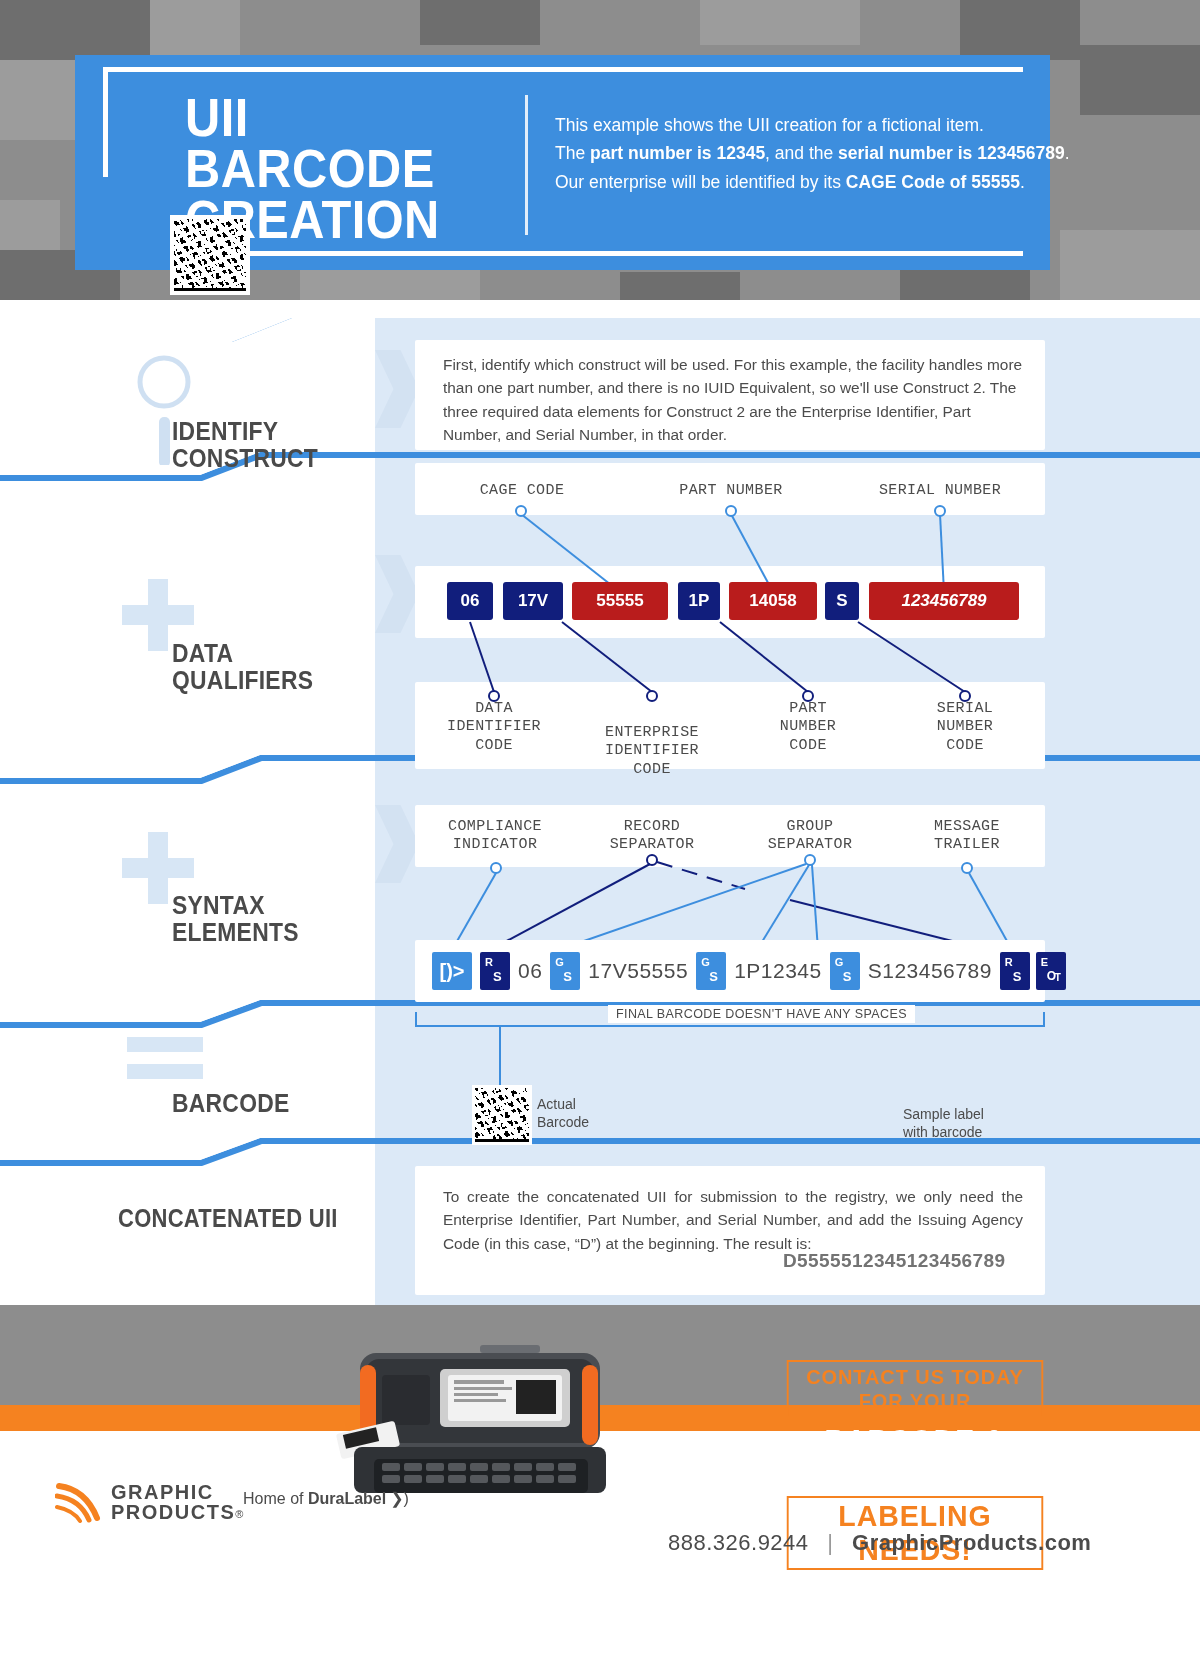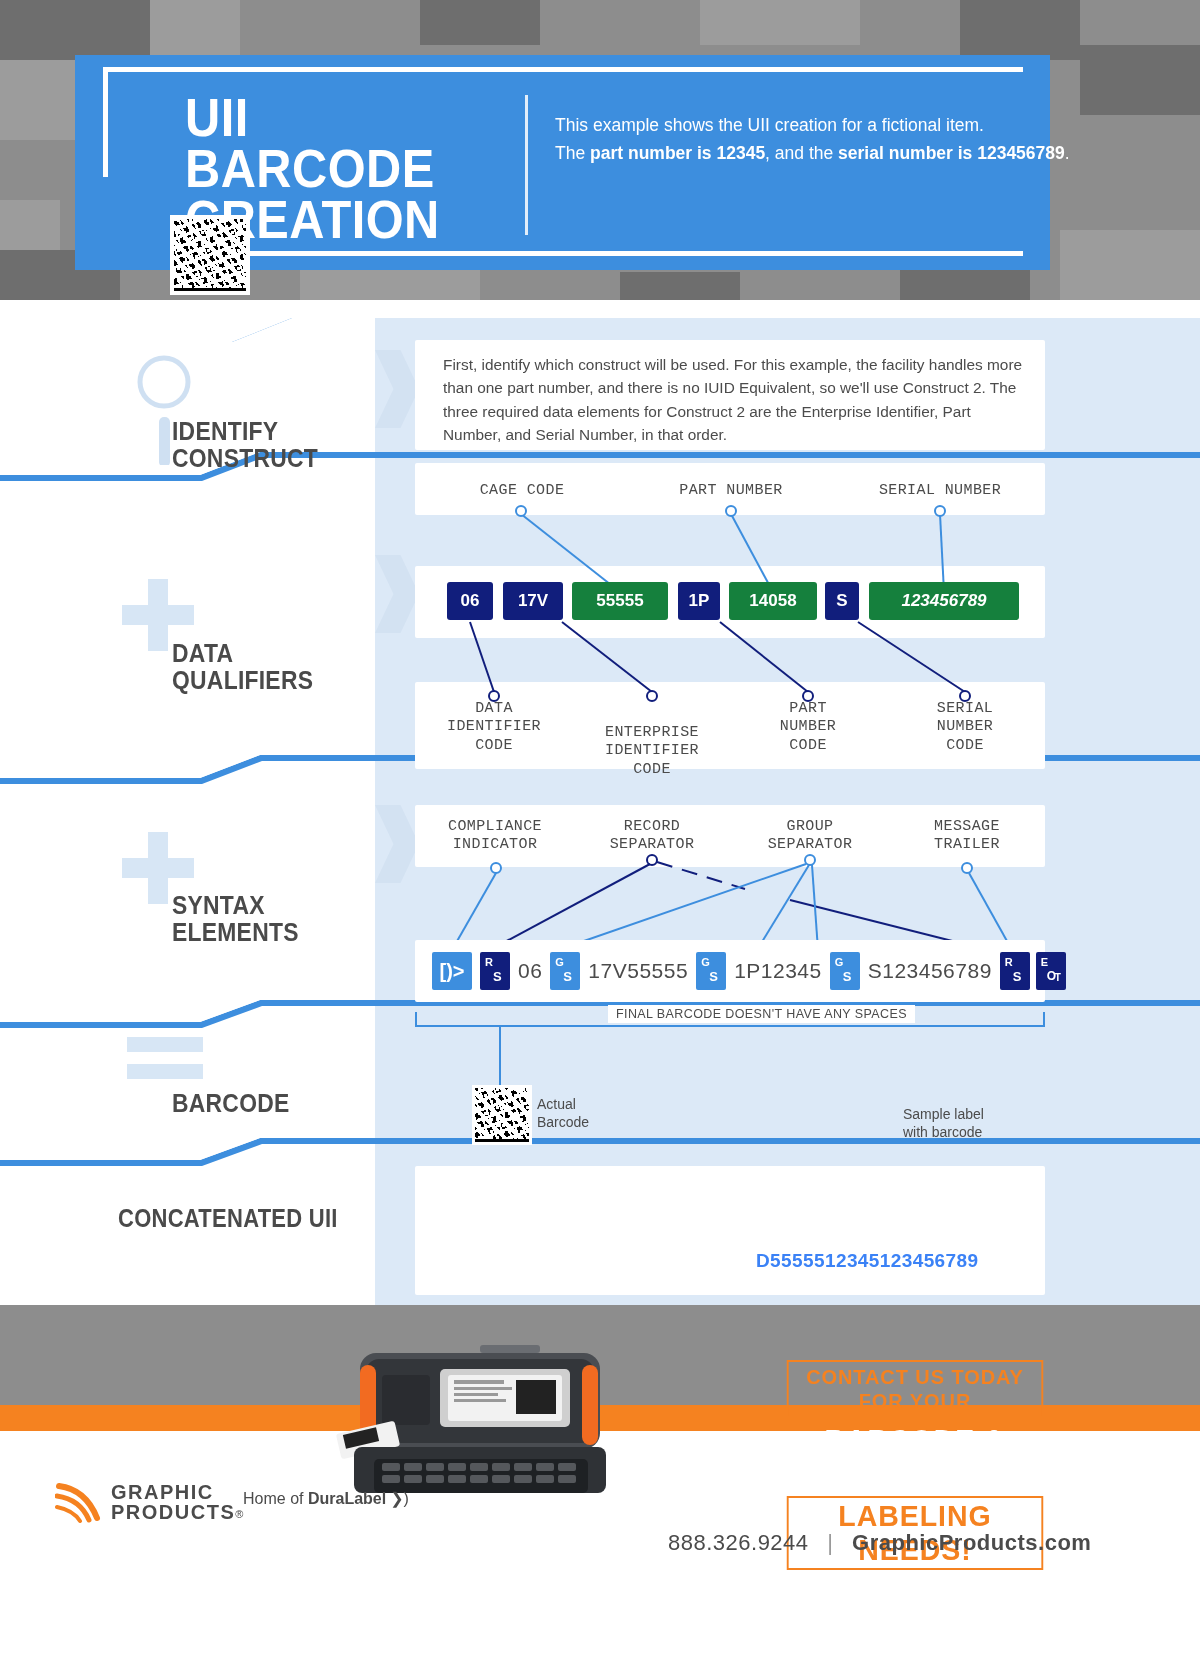--- a/index.html
+++ b/index.html
@@ -117,21 +117,21 @@
   }
 
   
   .qbox {
     position:absolute; height:38px; border-radius:3px;
     color:#ffffff; font-size:17px; font-weight:bold;
     display:flex; align-items:center; justify-content:center;
     font-family:"Liberation Sans", sans-serif;
   }
   .qbox.dark { background:#111e7c; }
-  .qbox.light { background:#15803d; }
+  .qbox.light { background:#b91c1c; }
 
   
   .cap {
     position:absolute; color:#4b4b4b; font-size:15px; line-height:1.22;
     text-align:center; letter-spacing:0.4px;
     font-family:Liberation Mono, monospace;
   }
 
   svg.overlay { position:absolute; left:0; top:0; pointer-events:none; }
 
@@ -159,21 +159,21 @@
   .smplabel {
     position:absolute; background:#ffffff; border:2px solid #3a3a3a;
     padding:7px 9px;
   }
   .smplabel .ln { font-size:12.5px; color:#111; line-height:1.28; font-weight:bold; }
   .smplabel .uid { position:absolute; right:9px; top:4px; font-size:12.5px; font-weight:bold; color:#111; }
 
   .smcap { position:absolute; color:#4b4b4b; font-size:14px; line-height:1.3; }
 
   .concat-result {
-    position:absolute; color:#3b82f6; font-size:19px; font-weight:bold; letter-spacing:0.4px;
+    position:absolute; color:#737373; font-size:19px; font-weight:bold; letter-spacing:0.4px;margin-left:27px;
   }
 
   
   .footer {
     position:absolute; left:0; top:1305px; width:1200px; height:375px; background:#ffffff;
   }
   .footer .greyband {
     position:absolute; left:0; top:0; width:1200px; height:100px; background:#8d8d8d;
   }
   .footer .orangeband {
@@ -246,20 +246,23 @@
       <div class="dmx"></div>
     </div>
 
   <div class="divider"></div>
 
   <div class="hdrtext">
     <div>This example shows the UII creation for a fictional item.</div>
     <div>
       <span>The </span><b>part number is 12345</b><span>, and the </span><b>serial number is 123456789</b><span>.</span>
     </div>
+    <div>
+      <span>Our enterprise will be identified by its </span><b>CAGE Code of 55555</b><span>.</span>
+    </div>
   </div>
 </div>
 
 <div class="body-area">
   <div class="lane"></div>
   <div class="lane-white" style="left:0;width:375px"></div>
 
   <svg class="overlay" width="1200" height="1005">
 
     <path d="M0,36 L230,36 L290,12 L1200,12 L1200,18 L292,18 L232,42 L0,42 Z" fill="#3d8ede"></path>
@@ -480,20 +483,21 @@
 
   <div class="smcap" style="left:903px;top:805px;">
     <span>Sample label</span><br>
     <span>with barcode</span>
   </div>
 
   <div class="step-label" style="left:118px;top:905px;font-size:25px;">
     <span>CONCATENATED UII</span>
   </div>
   <div class="card" style="left:415px;top:866px;width:630px;height:129px;"></div>
+  <div class="para" style="left:443px;top:885px;width:580px;text-align:justify;">To create the concatenated UII for submission to the registry, we only need the Enterprise Identifier, Part Number, and Serial Number, and add the Issuing Agency Code (in this case, “D”) at the beginning. The result is:</div>
   <div class="concat-result" style="left:756px;top:950px;">D5555512345123456789</div>
 </div>
 
 <div class="footer">
   <div class="greyband"></div>
   <div class="orangeband"></div>
 </div>
 
 <div class="printer">
   <svg width="310" height="190" viewBox="0 0 310 190">

